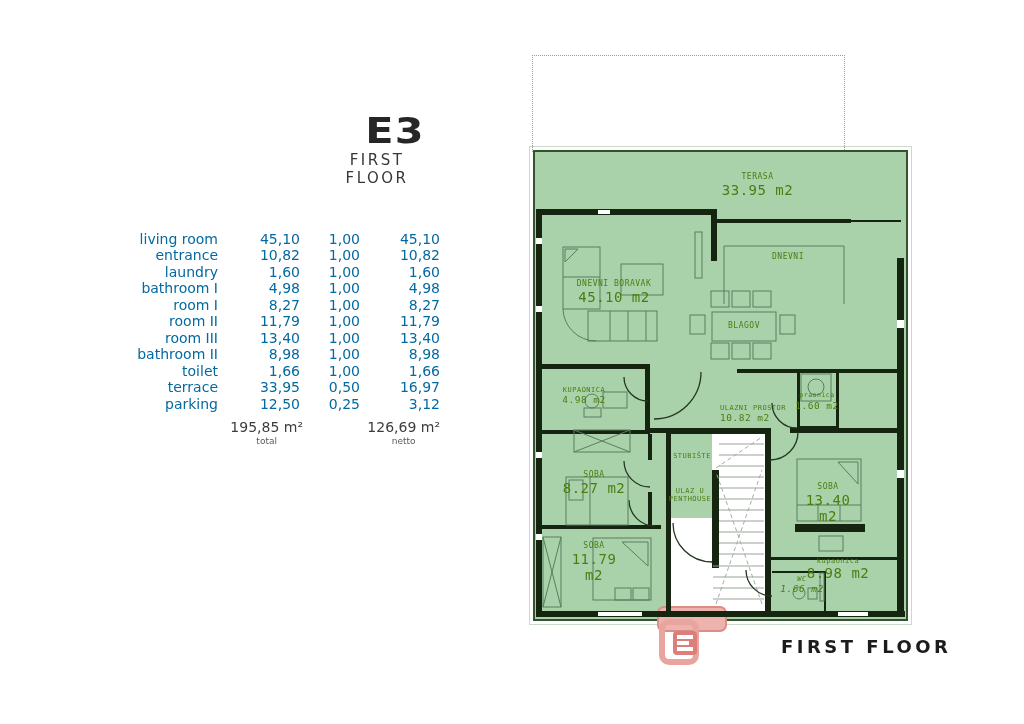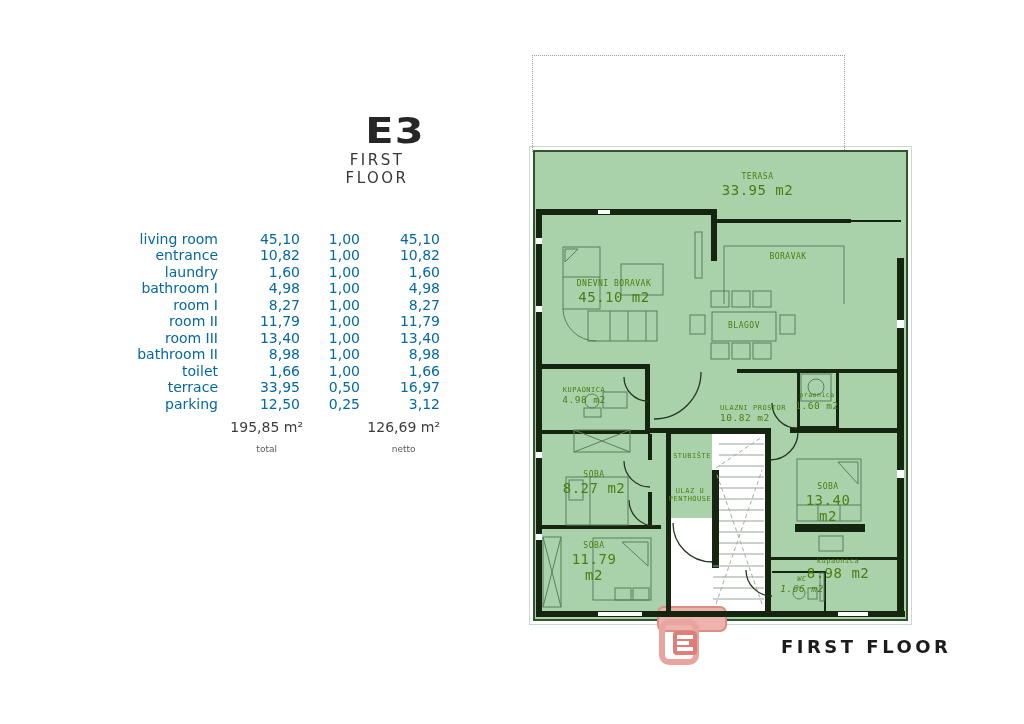--- a/index.html
+++ b/index.html
@@ -13,21 +13,21 @@
   .floor-title{position:absolute;left:322px;top:151px;width:110px;text-align:center;
                font-size:15px;letter-spacing:2.5px;color:#373737;}
 
   .area-table{position:absolute;left:58px;top:231px;display:grid;
               grid-template-columns:160px 82px 60px 80px;
               font-size:14px;line-height:16.45px;color:#0369a1;}
   .area-table span{text-align:right;white-space:nowrap;}
 
   .tot{position:absolute;top:419px;text-align:center;color:#3d3d3d;}
   .tot .val{font-size:14px;white-space:nowrap;}
-  .tot .lab{font-size:9px;color:#5a5a5a;margin-top:9px;}
+  .tot .lab{font-size:9px;color:#5a5a5a;margin-top:1px;}
   .tot-total{right:721px;}
   .tot-netto{right:584px;}
 
   
   .dotted-rect{position:absolute;left:532px;top:55px;width:311px;height:95px;
                border:1px dotted #9a9a9a;}
   .plan-green{position:absolute;left:533px;top:150px;width:371px;height:467px;
               background:#a9d2ab;border:2px solid #33522e;
               outline:1px solid #ccd8cc;outline-offset:3px;}
   .cut-white{position:absolute;background:#ffffff;}
@@ -294,21 +294,21 @@
 
   <div class="plabel" style="left:715px;top:172px;width:85px;">
     <span class="pname">TERASA</span>
     <span class="parea">33.95 m2</span>
   </div>
   <div class="plabel" style="left:563px;top:279px;width:102px;">
     <span class="pname">DNEVNI BORAVAK</span>
     <span class="parea">45.10 m2</span>
   </div>
   <div class="plabel" style="left:748px;top:252px;width:80px;">
-    <span class="pname">BORAVAK</span>
+    <span class="pname">DNEVNI</span>
   </div>
   <div class="plabel" style="left:715px;top:321px;width:58px;">
     <span class="pname">BLAGOV</span>
   </div>
   <div class="plabel" style="left:548px;top:386px;width:72px;">
     <span class="pname-sm">KUPAONICA</span>
     <span class="parea-sm">4.98 m2</span>
   </div>
   <div class="plabel" style="left:720px;top:404px;width:88px;text-align:left;">
     <span class="pname-sm">ULAZNI PROSTOR</span>

